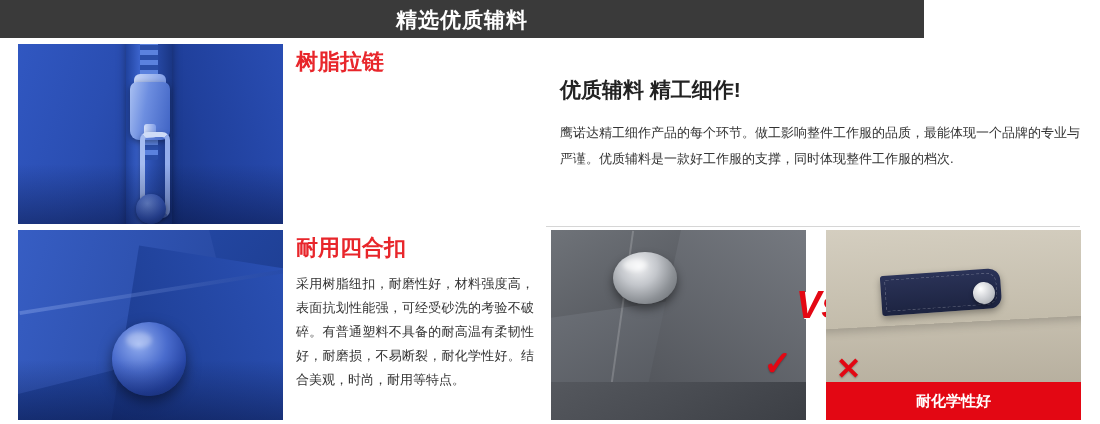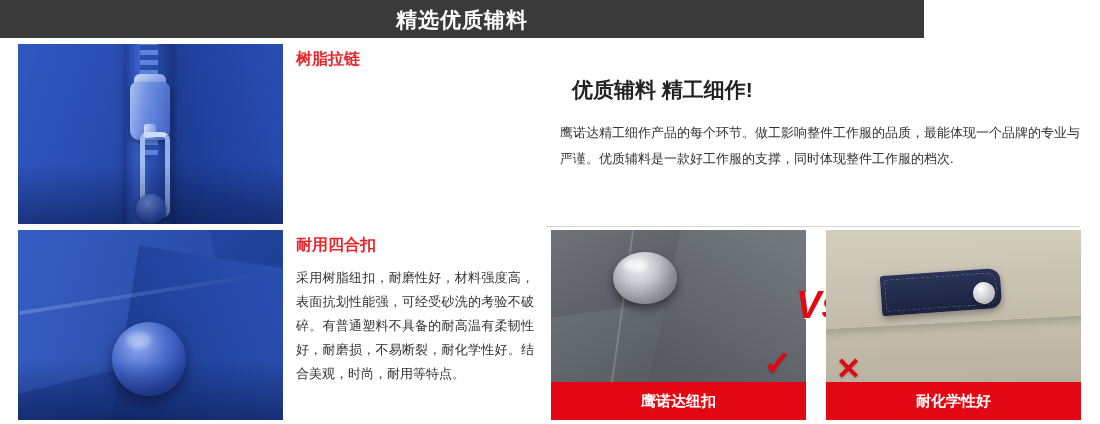--- a/index.html
+++ b/index.html
@@ -215,21 +215,21 @@
     top: 50px;
     width: 238px;
   }
   .snap-text {
     left: 296px;
     top: 236px;
     width: 238px;
   }
   .sec-title {
     color: #e8262b;
-    font-size: 16px;
+    font-size: 22px;
     font-weight: bold;
     margin: 0 0 12px 0;
     line-height: 1.1;
   }
   .sec-body {
     color: #333333;
     font-size: 13px;
     line-height: 24px;
     margin: 0;
     text-align: justify;
@@ -239,21 +239,21 @@
   .intro {
     position: absolute;
     left: 560px;
     top: 76px;
     width: 520px;
   }
   .intro-title {
     color: #222222;
     font-size: 21px;
     font-weight: bold;
-    margin: 0 0 16px 12px;
+    margin: 0 0 16px 0;
   }
   .intro-body {
     color: #333333;
     font-size: 13px;
     line-height: 26px;
     margin: 0;
   }
 
   
   .divider-h {
@@ -495,23 +495,20 @@
   </div>
 
   <div class="cmp cmp-left">
     <div class="cmp-photo-area">
       <div class="gray-fold-a"></div>
       <div class="gray-fold-b"></div>
       <div class="gray-seam"></div>
       <div class="metal-snap"></div>
     </div>
     <div class="check-mark">✓</div>
-    <div class="cmp-label">
-      <span class="cmp-label-text">鹰诺达纽扣</span>
-    </div>
   </div>
 
   <div class="vs-badge">Vs</div>
 
   <div class="cmp cmp-right">
     <div class="cmp-photo-area">
       <div class="khaki-body"></div>
       <div class="khaki-pocket"></div>
       <div class="tab-strap">
         <div class="tab-stitch"></div>

